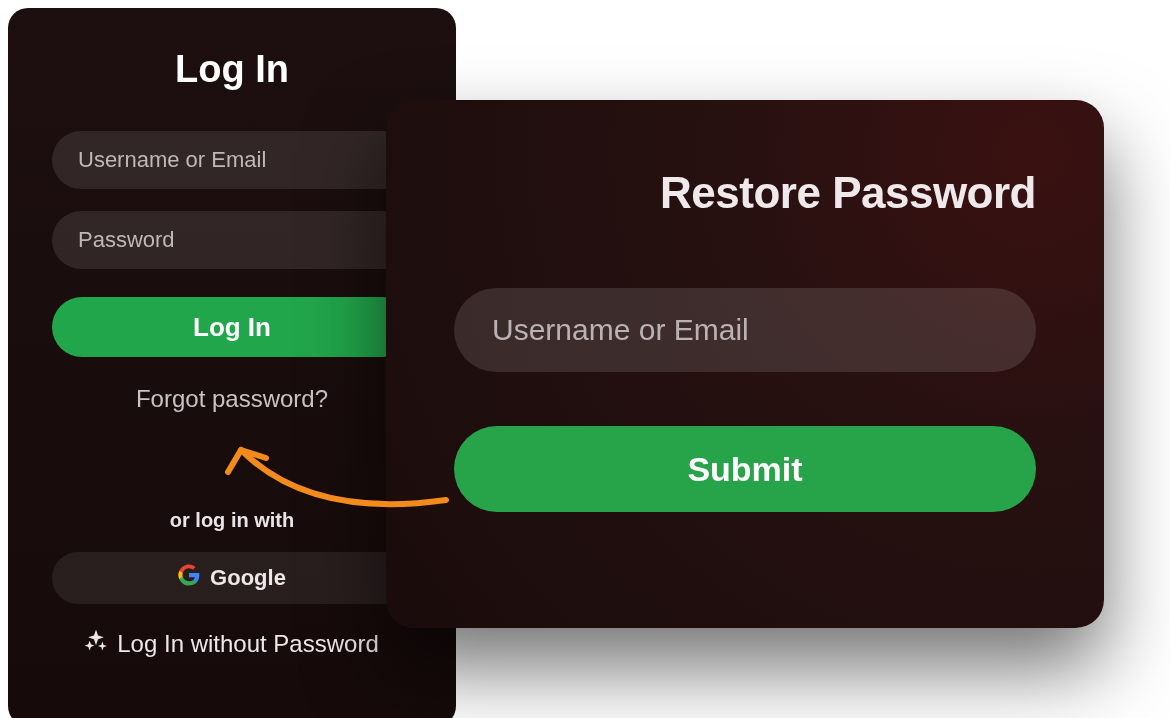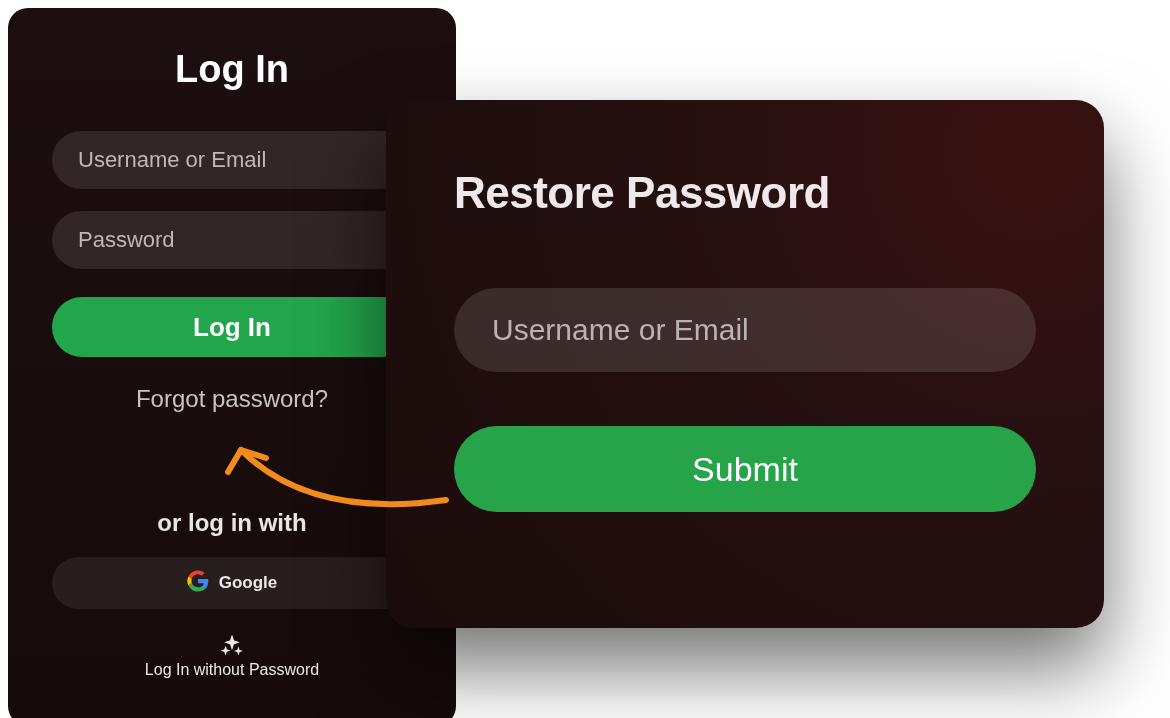--- a/index.html
+++ b/index.html
@@ -63,79 +63,79 @@
     text-align: center;
     margin-top: 28px;
     color: #c9c3c5;
     font-size: 24px;
     cursor: pointer;
   }
 
   .or-text {
     text-align: center;
     color: #e9e4e6;
-    font-size: 24px;
+    font-size: 20px;
     font-weight: 600;
     margin-top: 96px;
     margin-bottom: 20px;
   }
 
   .social-row {
     display: flex;
     gap: 18px;
     justify-content: center;
   }
   .social-btn {
     flex: 1;
     height: 52px;
     border-radius: 26px;
     border: none;
     background: rgba(255,255,255,0.08);
     color: #ece7e9;
-    font-size: 17px;
+    font-size: 22px;
     font-weight: 600;
     display: flex;
     align-items: center;
     justify-content: center;
     gap: 10px;
     cursor: pointer;
   }
   .social-btn svg { width: 22px; height: 22px; }
 
   .passwordless {
     display: flex;
     align-items: center;
     justify-content: center;
+    gap: 10px;
     margin-top: 26px;
     color: #ece7e9;
-    font-size: 16px;
+    font-size: 24px;
     font-weight: 500;
     cursor: pointer;
-    flex-direction: column;
   }
   .passwordless svg { width: 22px; height: 22px; }
 
   
   .restore-panel {
     position: absolute;
     left: 386px;
     top: 100px;
     width: 718px;
     height: 528px;
     background: radial-gradient(circle at 90% 10%, #3a1111 0%, #261010 40%, #1a0c0c 100%);
     border-radius: 28px;
     box-shadow: 0 40px 80px rgba(0,0,0,0.55);
     padding: 68px 68px 0 68px;
     color: #e7e7e7;
   }
   .restore-title {
     font-size: 44px;
     font-weight: 700;
     color: #efe9eb;
-    text-align: left;
+    text-align: right;
     margin-bottom: 70px;
     letter-spacing: -0.5px;
   }
   .restore-input {
     width: 100%;
     height: 84px;
     border-radius: 42px;
     border: none;
     background: rgba(255,255,255,0.12);
     color: #d7d0d2;
@@ -146,21 +146,21 @@
   }
   .restore-input::placeholder { color: #bbb2b4; }
   .restore-btn {
     width: 100%;
     height: 86px;
     border-radius: 44px;
     border: none;
     background: #27a34a;
     color: #fff;
     font-size: 34px;
-    font-weight: 400;
+    font-weight: 700;
     cursor: pointer;
   }
 
   
   .arrow {
     position: absolute;
     left: 216px;
     top: 430px;
     width: 240px;
     height: 90px;

